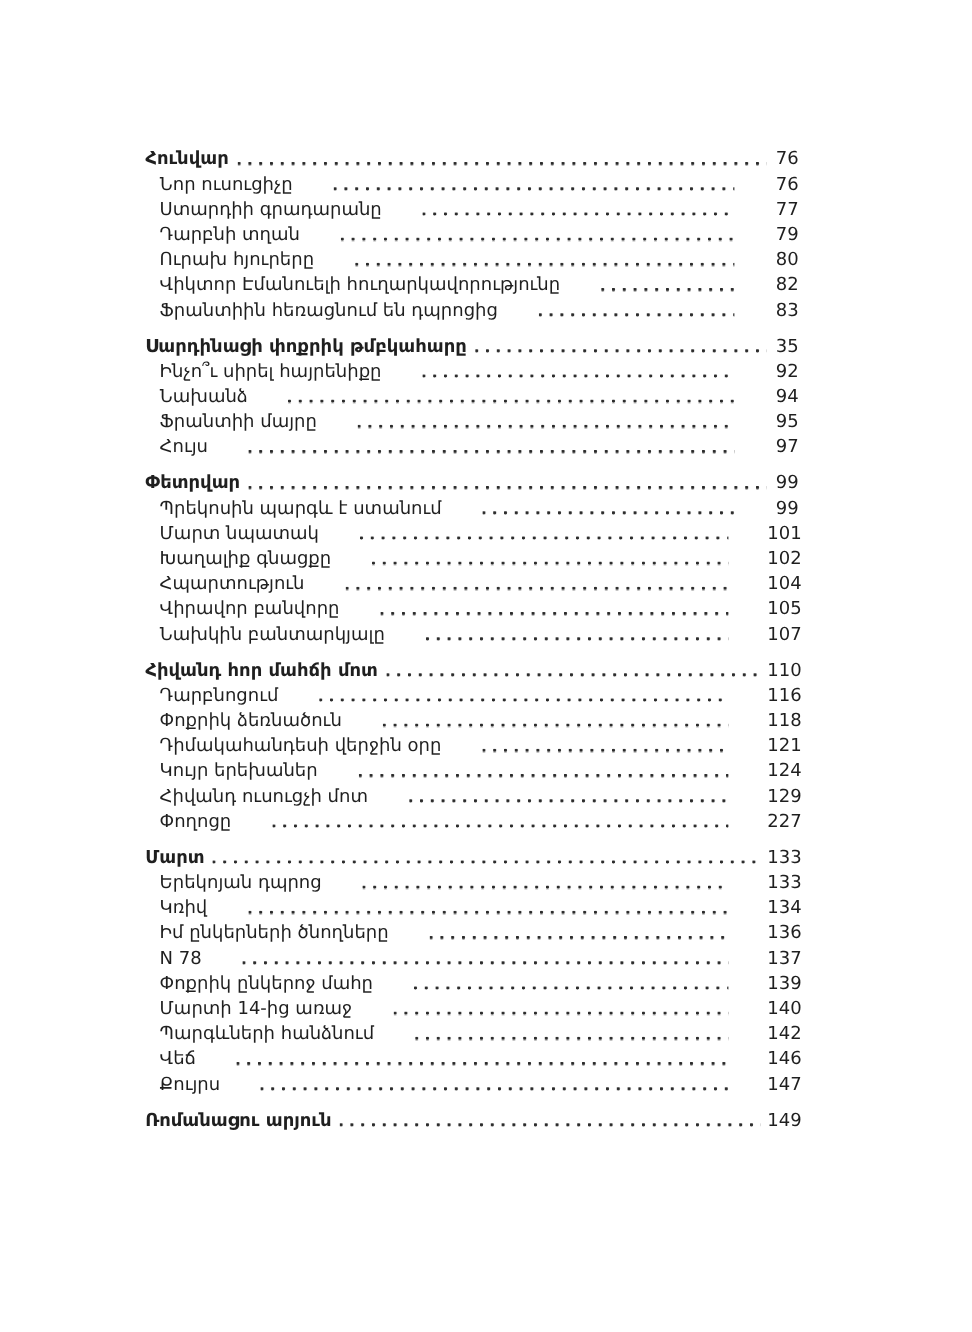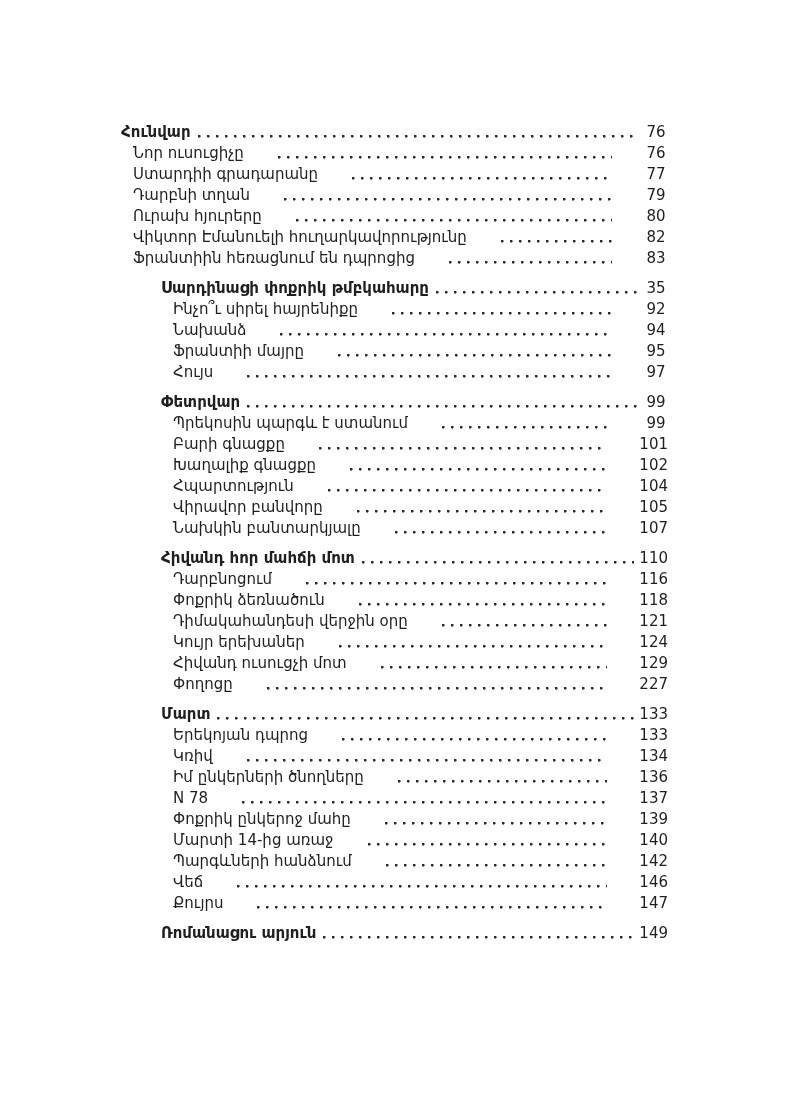--- a/index.html
+++ b/index.html
@@ -17,21 +17,20 @@
     color: #1f1f1f;
   }
   .toc {
     position: absolute;
     left: 121px;
     top: 122px;
     width: 547px;
   }
   .toc-section + .toc-section {
     margin-top: 9px;
-    margin-left: 40px;
   }
   .row {
     display: flex;
     align-items: baseline;
     height: 21px;
     font-size: 15px;
     line-height: 21px;
     white-space: nowrap;
   }
   .header-row .title {
@@ -150,21 +149,21 @@
       <span class="page-num">99</span>
     </div>
     <div class="entries">
   <div class="row entry-row">
     <span class="title">Պրեկոսին պարգև է ստանում</span>
     <span class="leader"></span>
     <span class="page-num">99</span>
   </div>
 
   <div class="row entry-row">
-    <span class="title">Բարի գնացքը</span>
+    <span class="title">Մարտ նպատակ</span>
     <span class="leader"></span>
     <span class="page-num">101</span>
   </div>
 
   <div class="row entry-row">
     <span class="title">Խաղալիք գնացքը</span>
     <span class="leader"></span>
     <span class="page-num">102</span>
   </div>
 

